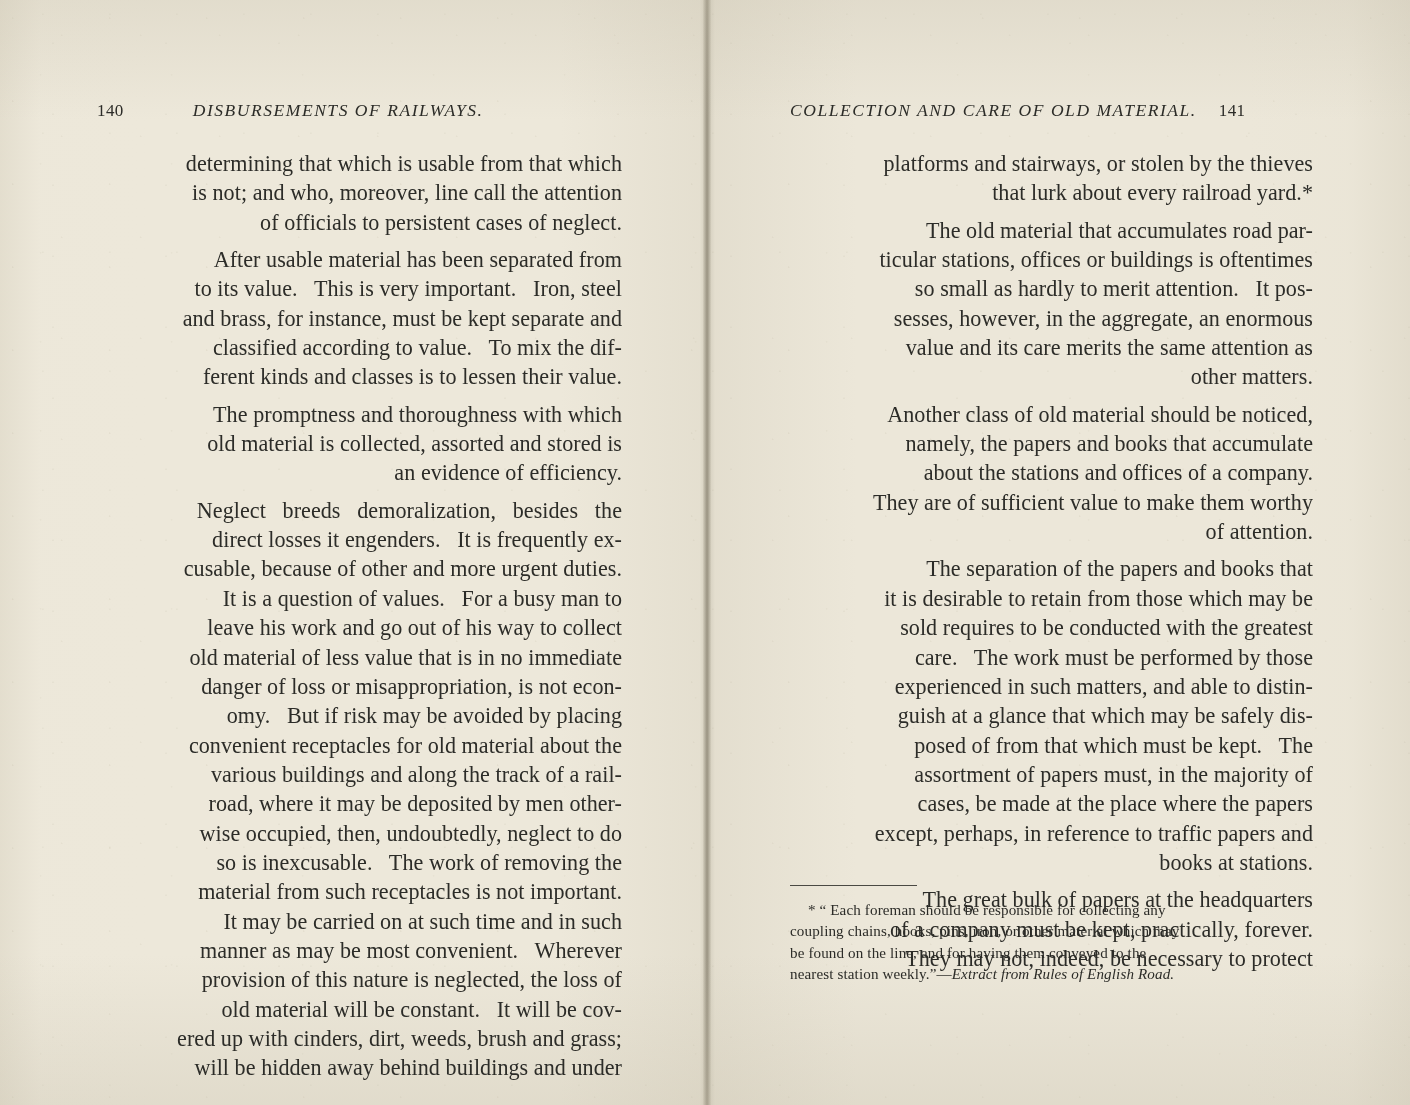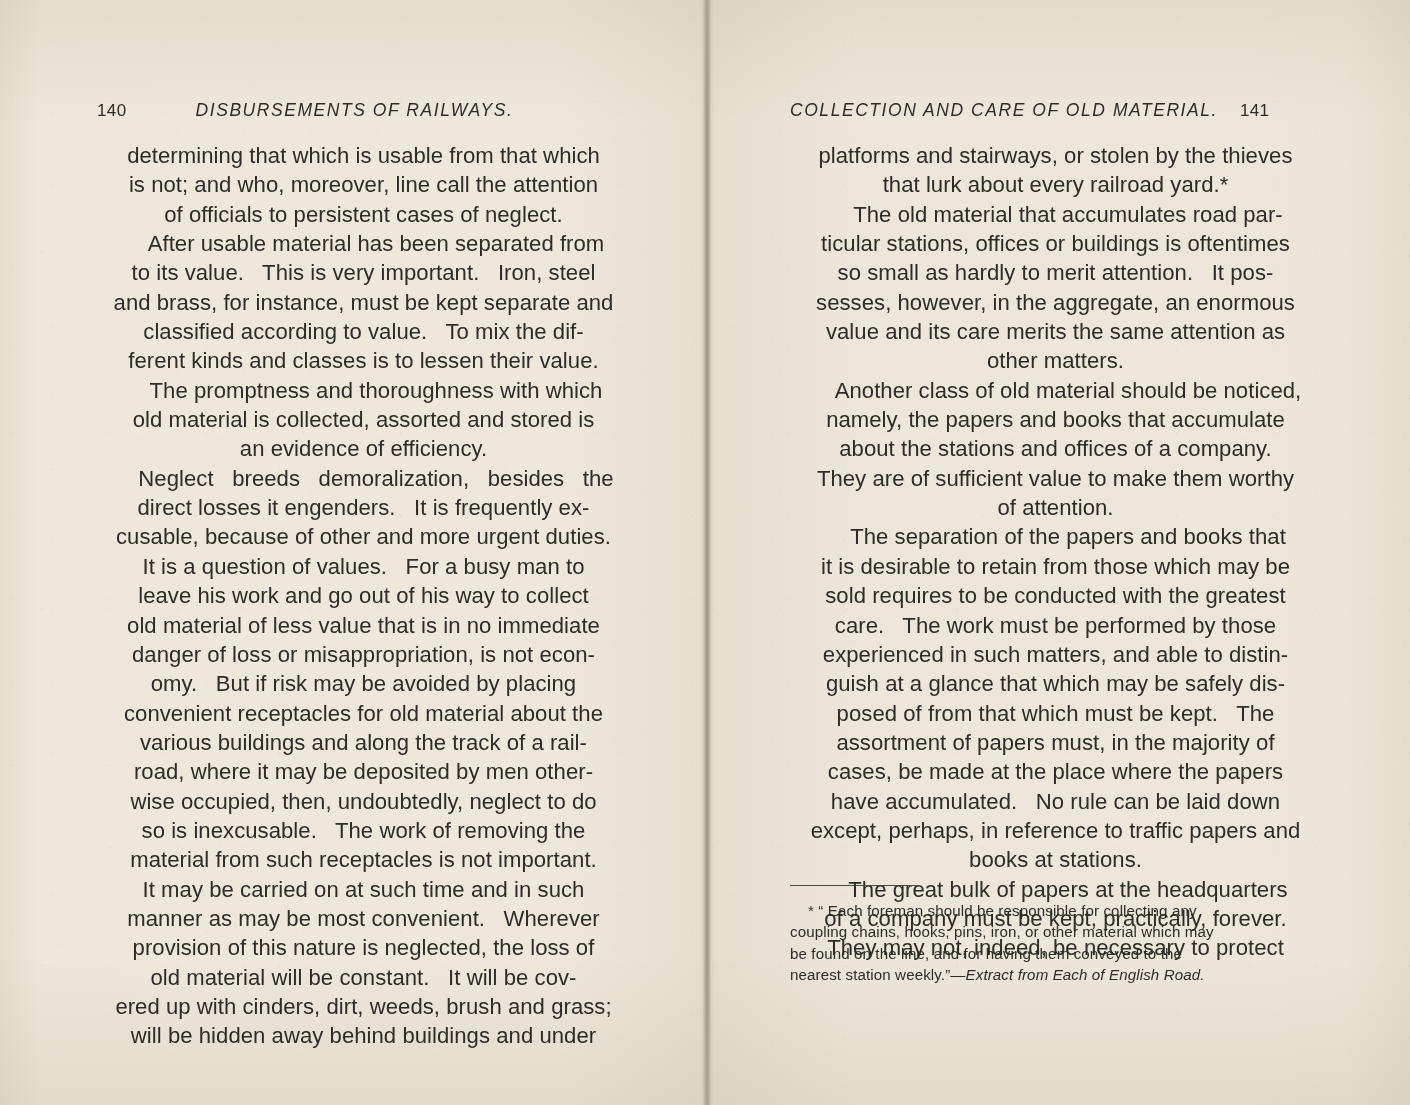--- a/index.html
+++ b/index.html
@@ -8,21 +8,21 @@
     padding: 0;
     background: #d8d4c6;
   }
 
   .scan {
     position: relative;
     width: 1410px;
     height: 1105px;
     overflow: hidden;
     background: #84cc16;
-    font-family: Liberation Sans, sans-serif;
+    font-family: Liberation Serif, serif;
     color: #2c2c28;
     -webkit-font-smoothing: antialiased;
   }
 
   
   .paper-left, .paper-right {
     position: absolute;
     top: 0;
     height: 100%;
   }
@@ -132,24 +132,24 @@
   .running-head.right-head .head-title { margin-right: 22px; text-align: right; }
 
   
   .column {
     position: absolute;
     top: 141px;
     left: 0;
     width: 100%;
   }
   .para {
-    margin: 0;
+    margin: 8px;
     font-size: 22.1px;
     line-height: 29.35px;
-    text-align: center;
+    text-align: right;
     letter-spacing: 0.05px;
   }
   .line { display: block; white-space: pre; }
   .indent { padding-left: 25px; }
 
   
   .footnote {
     position: absolute;
     left: 0;
     top: 885px;
@@ -258,35 +258,34 @@
         <p class="para">
           <span class="line indent">The separation of the papers and books that</span>
           <span class="line">it is desirable to retain from those which may be</span>
           <span class="line">sold requires to be conducted with the greatest</span>
           <span class="line">care.   The work must be performed by those</span>
           <span class="line">experienced in such matters, and able to distin-</span>
           <span class="line">guish at a glance that which may be safely dis-</span>
           <span class="line">posed of from that which must be kept.   The</span>
           <span class="line">assortment of papers must, in the majority of</span>
           <span class="line">cases, be made at the place where the papers</span>
-          <span class="line">have accumulated.   No rule can be laid down</span>
           <span class="line">except, perhaps, in reference to traffic papers and</span>
           <span class="line">books at stations.</span>
         </p>
         <p class="para">
           <span class="line indent">The great bulk of papers at the headquarters</span>
           <span class="line">of a company must be kept, practically, forever.</span>
           <span class="line">They may not, indeed, be necessary to protect</span>
         </p>
       </div>
 
     <div class="footnote">
       <div class="fn-rule"></div>
       <p class="fn-text">
           <span class="line" style="padding-left: 18px;">* “ Each foreman should be responsible for collecting any</span>
           <span class="line">coupling chains, hooks, pins, iron, or other material which may</span>
           <span class="line">be found on the line, and for having them conveyed to the</span>
-          <span class="line">nearest station weekly.”—<span class="fn-src">Extract from Each of English Road.</span></span>
+          <span class="line">nearest station weekly.”—<span class="fn-src">Extract from Rules of English Road.</span></span>
         </p>
     </div>
   </div>
 
 </div>
 
 </body></html>

